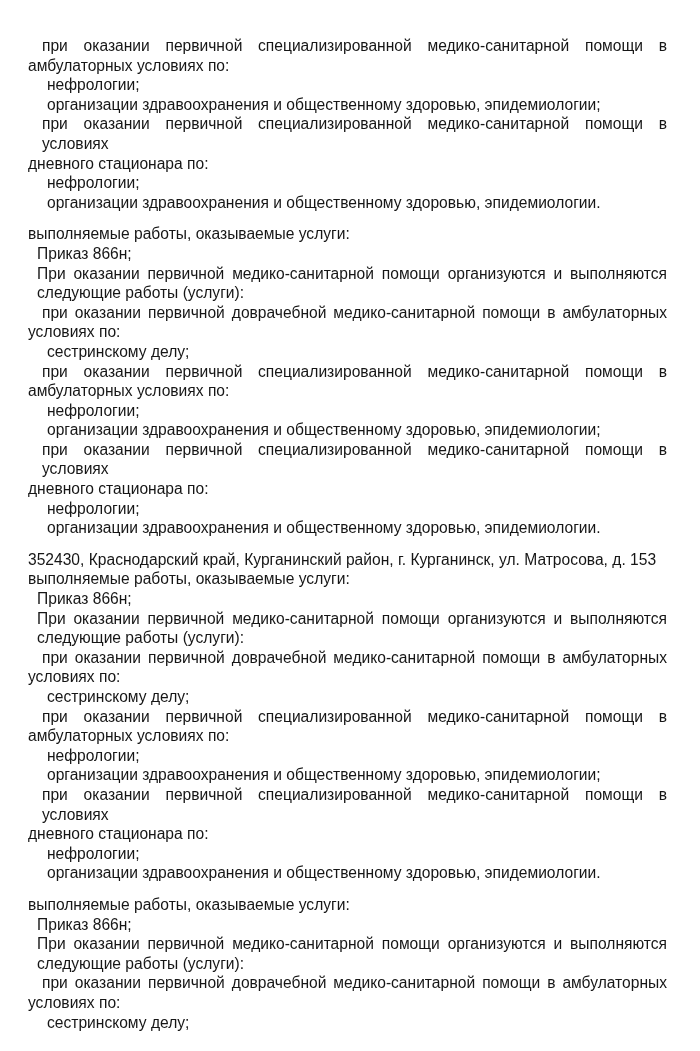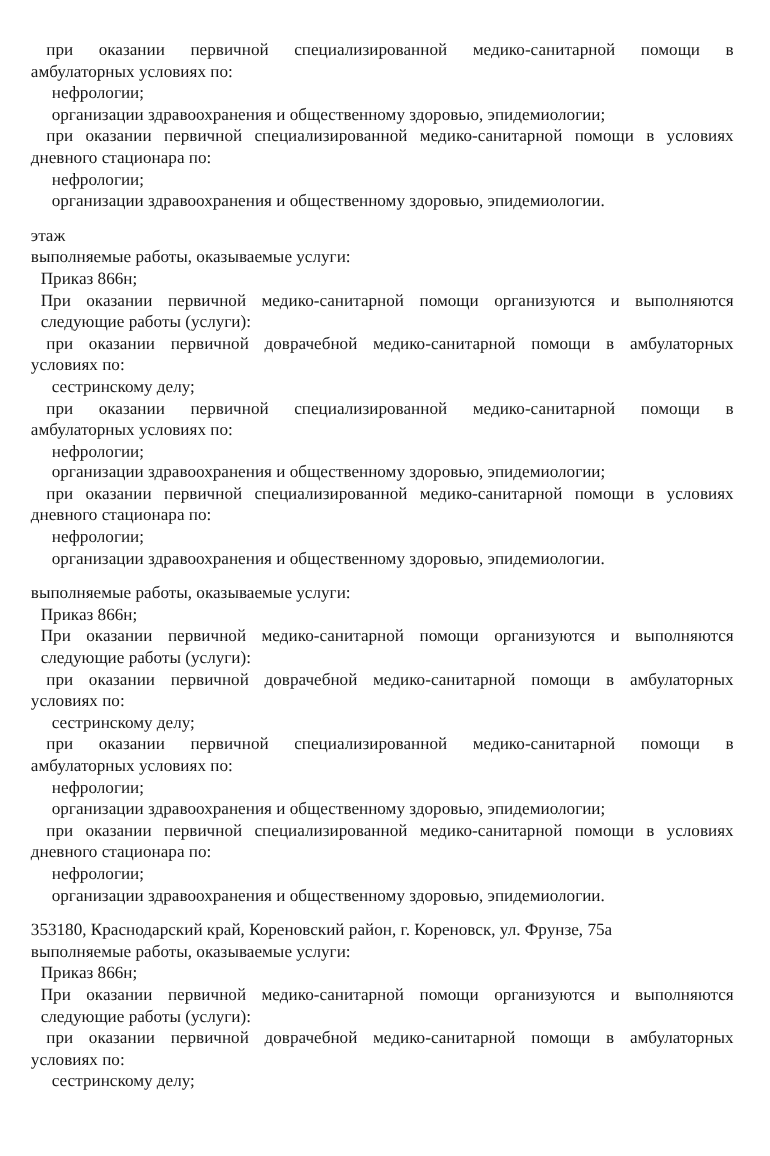--- a/index.html
+++ b/index.html
@@ -5,21 +5,21 @@
   html, body { margin: 0; padding: 0; }
   body {
     width: 700px; height: 1051px;
     background: #ffffff;
     overflow: hidden;
   }
   .page {
     box-sizing: border-box;
     width: 700px; height: 1051px;
     padding: 36px 33px 0 28px;
-    font-family: Liberation Serif, serif;
+    font-family: Liberation Sans, sans-serif;
     font-size: 15.6px;
     line-height: 19.6px;
     color: #161616;
   }
   .section { margin-bottom: 12px; }
   .line { white-space: nowrap; }
   .line.just {
     white-space: normal;
     text-align: justify;
     text-align-last: justify;
@@ -38,21 +38,38 @@
         <div class="line ind2 just">при оказании первичной специализированной медико-санитарной помощи в</div>
         <div class="line ind0">амбулаторных условиях по:</div>
         <div class="line ind3">нефрологии;</div>
         <div class="line ind3">организации здравоохранения и общественному здоровью, эпидемиологии;</div>
         <div class="line ind2 just">при оказании первичной специализированной медико-санитарной помощи в условиях</div>
         <div class="line ind0">дневного стационара по:</div>
         <div class="line ind3">нефрологии;</div>
         <div class="line ind3">организации здравоохранения и общественному здоровью, эпидемиологии.</div>
       </div>
       <div class="section">
-        <div class="line ind0">этаж</div>
+        <div class="line ind0">выполняемые работы, оказываемые услуги:</div>
+        <div class="line ind1">Приказ 866н;</div>
+        <div class="line ind1 just">При оказании первичной медико-санитарной помощи организуются и выполняются</div>
+        <div class="line ind1">следующие работы (услуги):</div>
+        <div class="line ind2 just">при оказании первичной доврачебной медико-санитарной помощи в амбулаторных</div>
+        <div class="line ind0">условиях по:</div>
+        <div class="line ind3">сестринскому делу;</div>
+        <div class="line ind2 just">при оказании первичной специализированной медико-санитарной помощи в</div>
+        <div class="line ind0">амбулаторных условиях по:</div>
+        <div class="line ind3">нефрологии;</div>
+        <div class="line ind3">организации здравоохранения и общественному здоровью, эпидемиологии;</div>
+        <div class="line ind2 just">при оказании первичной специализированной медико-санитарной помощи в условиях</div>
+        <div class="line ind0">дневного стационара по:</div>
+        <div class="line ind3">нефрологии;</div>
+        <div class="line ind3">организации здравоохранения и общественному здоровью, эпидемиологии.</div>
+      </div>
+      <div class="section">
+        <div class="line ind0">352430, Краснодарский край, Курганинский район, г. Курганинск, ул. Матросова, д. 153</div>
         <div class="line ind0">выполняемые работы, оказываемые услуги:</div>
         <div class="line ind1">Приказ 866н;</div>
         <div class="line ind1 just">При оказании первичной медико-санитарной помощи организуются и выполняются</div>
         <div class="line ind1">следующие работы (услуги):</div>
         <div class="line ind2 just">при оказании первичной доврачебной медико-санитарной помощи в амбулаторных</div>
         <div class="line ind0">условиях по:</div>
         <div class="line ind3">сестринскому делу;</div>
         <div class="line ind2 just">при оказании первичной специализированной медико-санитарной помощи в</div>
         <div class="line ind0">амбулаторных условиях по:</div>
         <div class="line ind3">нефрологии;</div>
@@ -63,33 +80,15 @@
         <div class="line ind3">организации здравоохранения и общественному здоровью, эпидемиологии.</div>
       </div>
       <div class="section">
         <div class="line ind0">выполняемые работы, оказываемые услуги:</div>
         <div class="line ind1">Приказ 866н;</div>
         <div class="line ind1 just">При оказании первичной медико-санитарной помощи организуются и выполняются</div>
         <div class="line ind1">следующие работы (услуги):</div>
         <div class="line ind2 just">при оказании первичной доврачебной медико-санитарной помощи в амбулаторных</div>
         <div class="line ind0">условиях по:</div>
         <div class="line ind3">сестринскому делу;</div>
-        <div class="line ind2 just">при оказании первичной специализированной медико-санитарной помощи в</div>
-        <div class="line ind0">амбулаторных условиях по:</div>
-        <div class="line ind3">нефрологии;</div>
-        <div class="line ind3">организации здравоохранения и общественному здоровью, эпидемиологии;</div>
-        <div class="line ind2 just">при оказании первичной специализированной медико-санитарной помощи в условиях</div>
-        <div class="line ind0">дневного стационара по:</div>
-        <div class="line ind3">нефрологии;</div>
-        <div class="line ind3">организации здравоохранения и общественному здоровью, эпидемиологии.</div>
-      </div>
-      <div class="section">
-        <div class="line ind0">353180, Краснодарский край, Кореновский район, г. Кореновск, ул. Фрунзе, 75а</div>
-        <div class="line ind0">выполняемые работы, оказываемые услуги:</div>
-        <div class="line ind1">Приказ 866н;</div>
-        <div class="line ind1 just">При оказании первичной медико-санитарной помощи организуются и выполняются</div>
-        <div class="line ind1">следующие работы (услуги):</div>
-        <div class="line ind2 just">при оказании первичной доврачебной медико-санитарной помощи в амбулаторных</div>
-        <div class="line ind0">условиях по:</div>
-        <div class="line ind3">сестринскому делу;</div>
       </div>
     </div>
 </div>
 
 </body></html>

